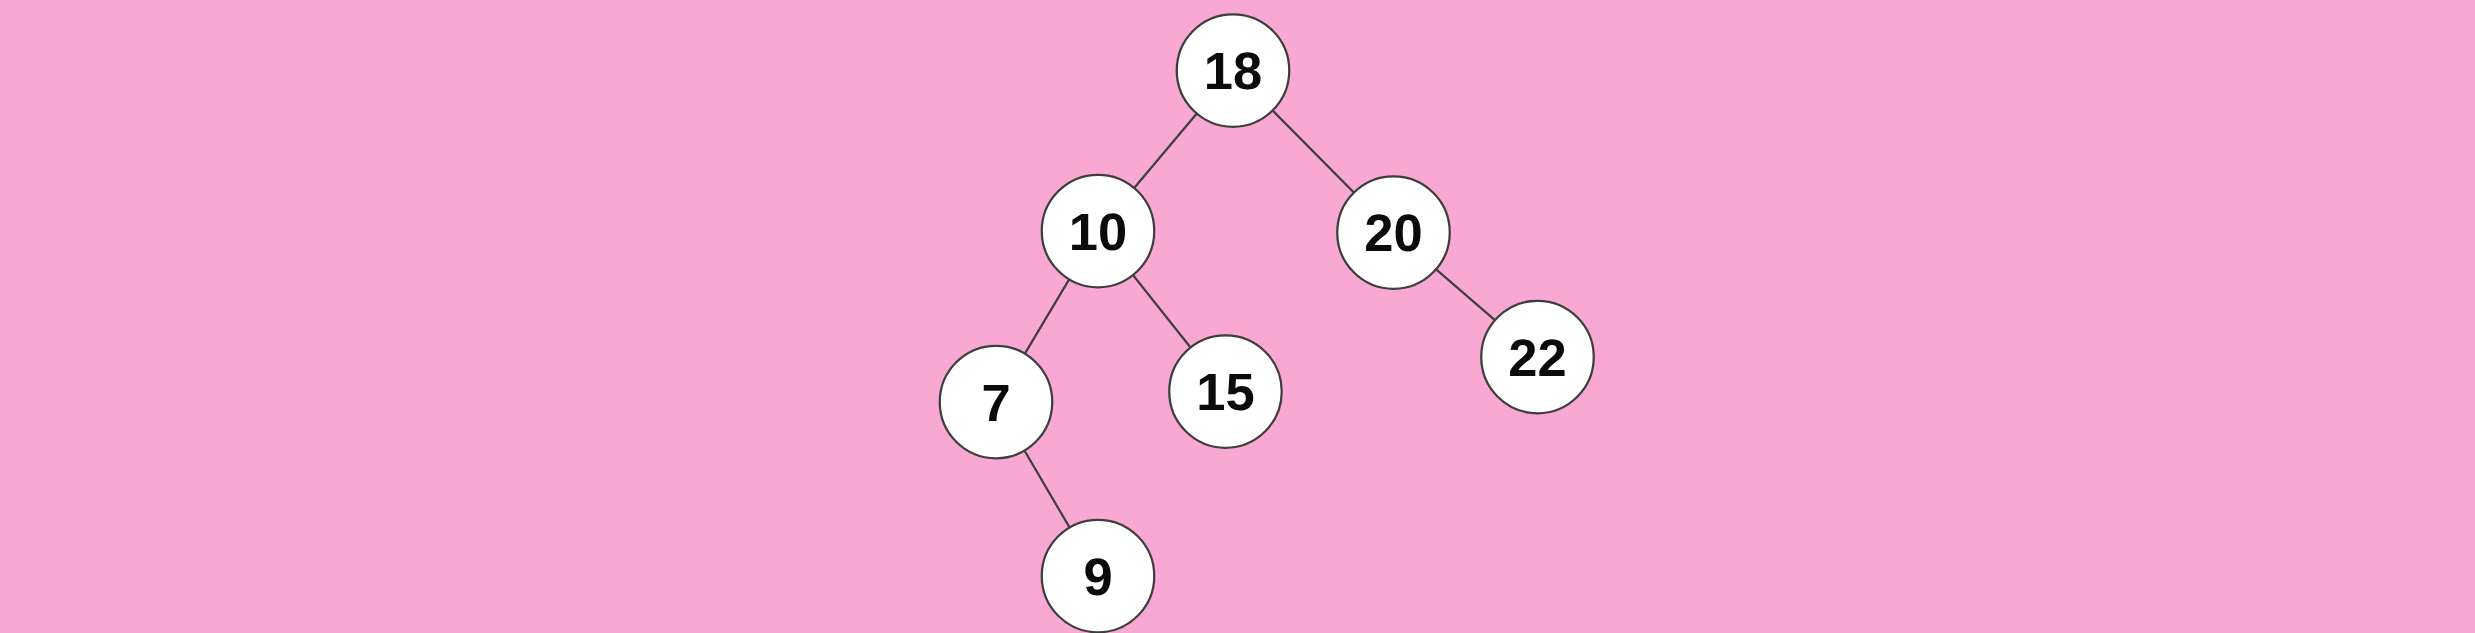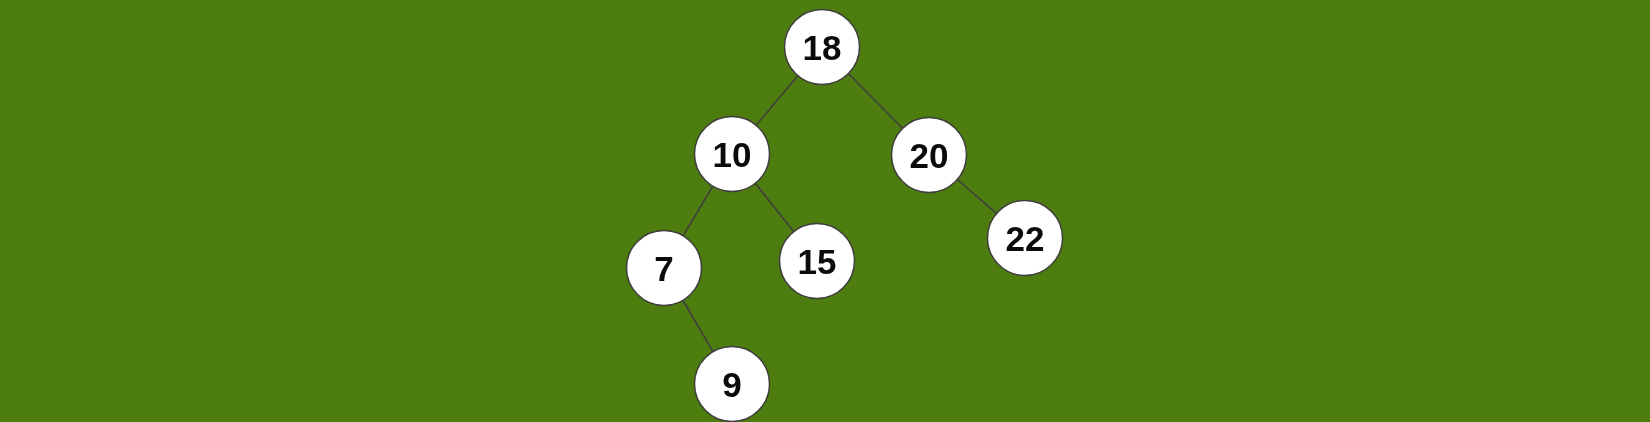--- a/index.html
+++ b/index.html
@@ -4,21 +4,21 @@
 <style>
   html, body {
     margin: 0;
     padding: 0;
     background: #ffffff;
   }
   .stage {
     position: relative;
     width: 1650px;
     height: 422px;
-    background: #4d7c0f;
+    background: #f9a8d4;
     overflow: hidden;
   }
   svg {
     display: block;
     width: 1650px;
     height: 422px;
   }
   .node-label {
     font-family: "Liberation Sans", sans-serif;
     font-weight: bold;

